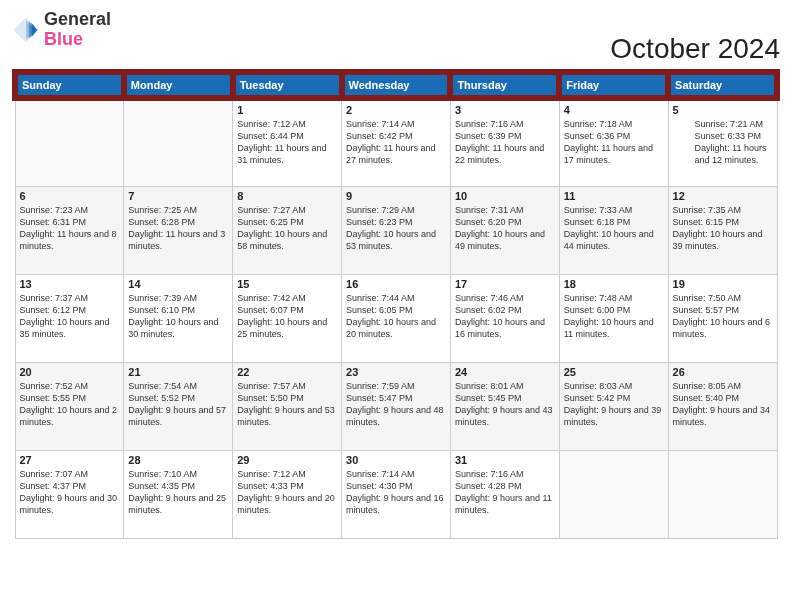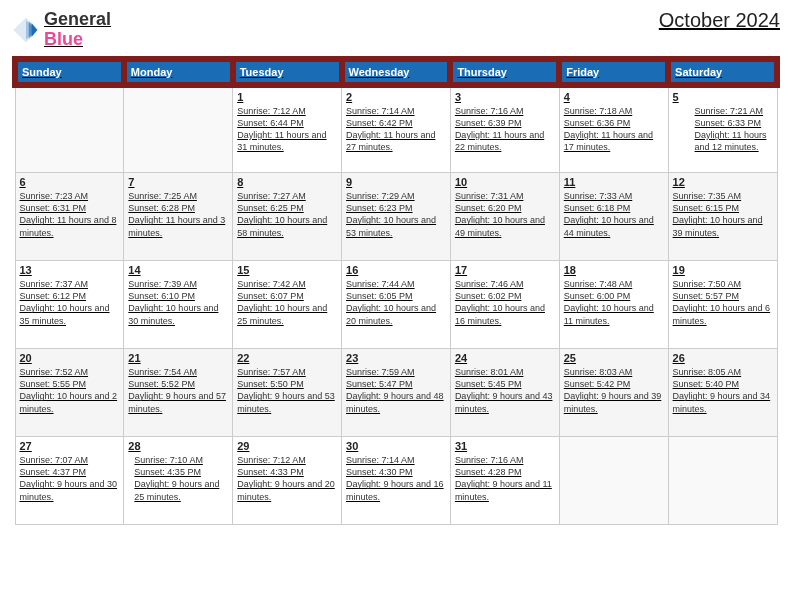--- a/index.html
+++ b/index.html
@@ -7,21 +7,20 @@
       font-family: Arial, sans-serif;
       background: #fff;
       width: 792px;
       height: 612px;
       overflow: hidden;
     }
     .container {
       width: 792px;
       height: 520px;
       padding: 10px 12px 8px 12px;
-      text-decoration: underline;
     }
     .header {
       display: flex;
       justify-content: space-between;
       align-items: flex-start;
       margin-bottom: 6px;
     }
     .logo {
       display: flex;
       align-items: center;
@@ -35,24 +34,25 @@
     .logo-general { color: #333; }
     .logo-blue { color: #ec4899; }
     .logo-icon {
       width: 28px;
       height: 28px;
     }
     .title-block {
       text-align: right;
     }
     .title-month {
-      font-size: 20px;
+      font-size: 28px;
       font-weight: normal;
       color: #222;
       line-height: 1;
+      margin-top: 25px;
     }
     .title-location {
       font-size: 14px;
       color: #444;
       margin-top: 2px;
     }
     table {
       width: 100%;
       border-collapse: collapse;
       table-layout: fixed;
@@ -296,21 +296,21 @@
         </tr>
         <tr>
           <td>
             <span class="day-num">27</span>
             <div class="cell-text" style="white-space: pre-line;">Sunrise: 7:07 AM
 Sunset: 4:37 PM
 Daylight: 9 hours and 30 minutes.</div>
           </td>
           <td>
             <span class="day-num">28</span>
-            <div class="cell-text" style="white-space: pre-line; margin-left: 6px;">Sunrise: 7:10 AM
+            <div class="cell-text" style="white-space: pre-line;">Sunrise: 7:10 AM
 Sunset: 4:35 PM
 Daylight: 9 hours and 25 minutes.</div>
           </td>
           <td>
             <span class="day-num">29</span>
             <div class="cell-text" style="white-space: pre-line;">Sunrise: 7:12 AM
 Sunset: 4:33 PM
 Daylight: 9 hours and 20 minutes.</div>
           </td>
           <td>

